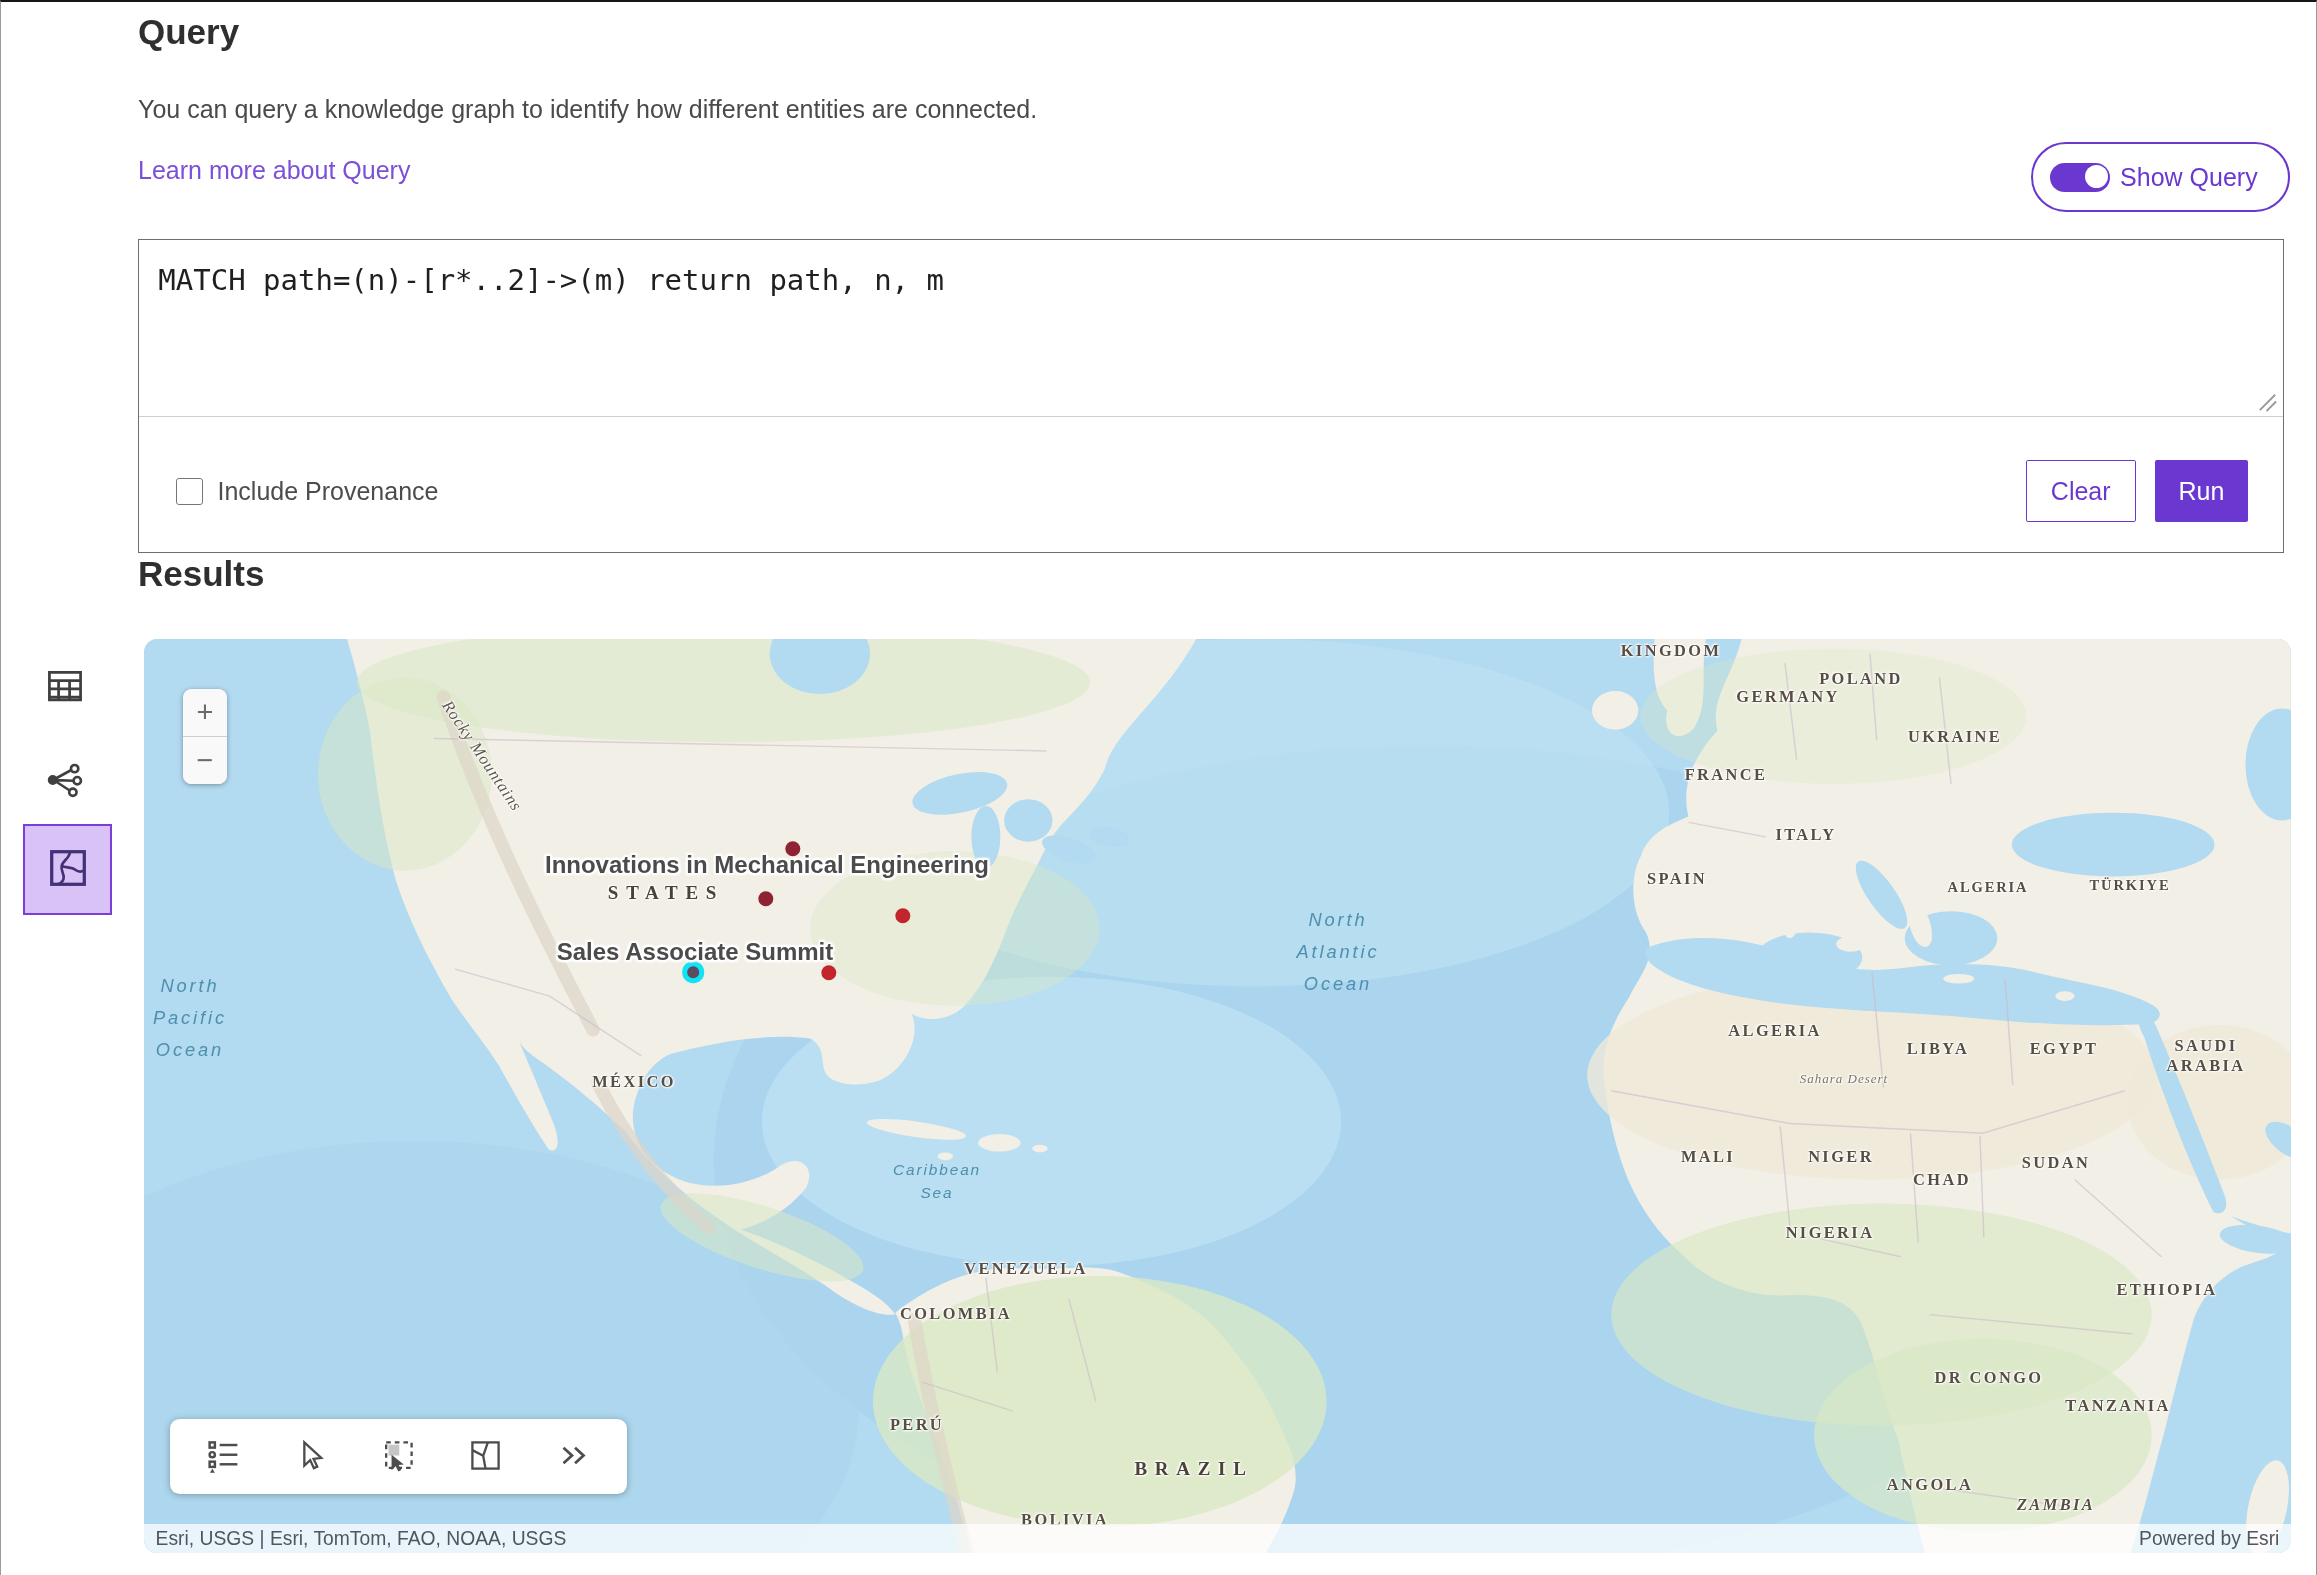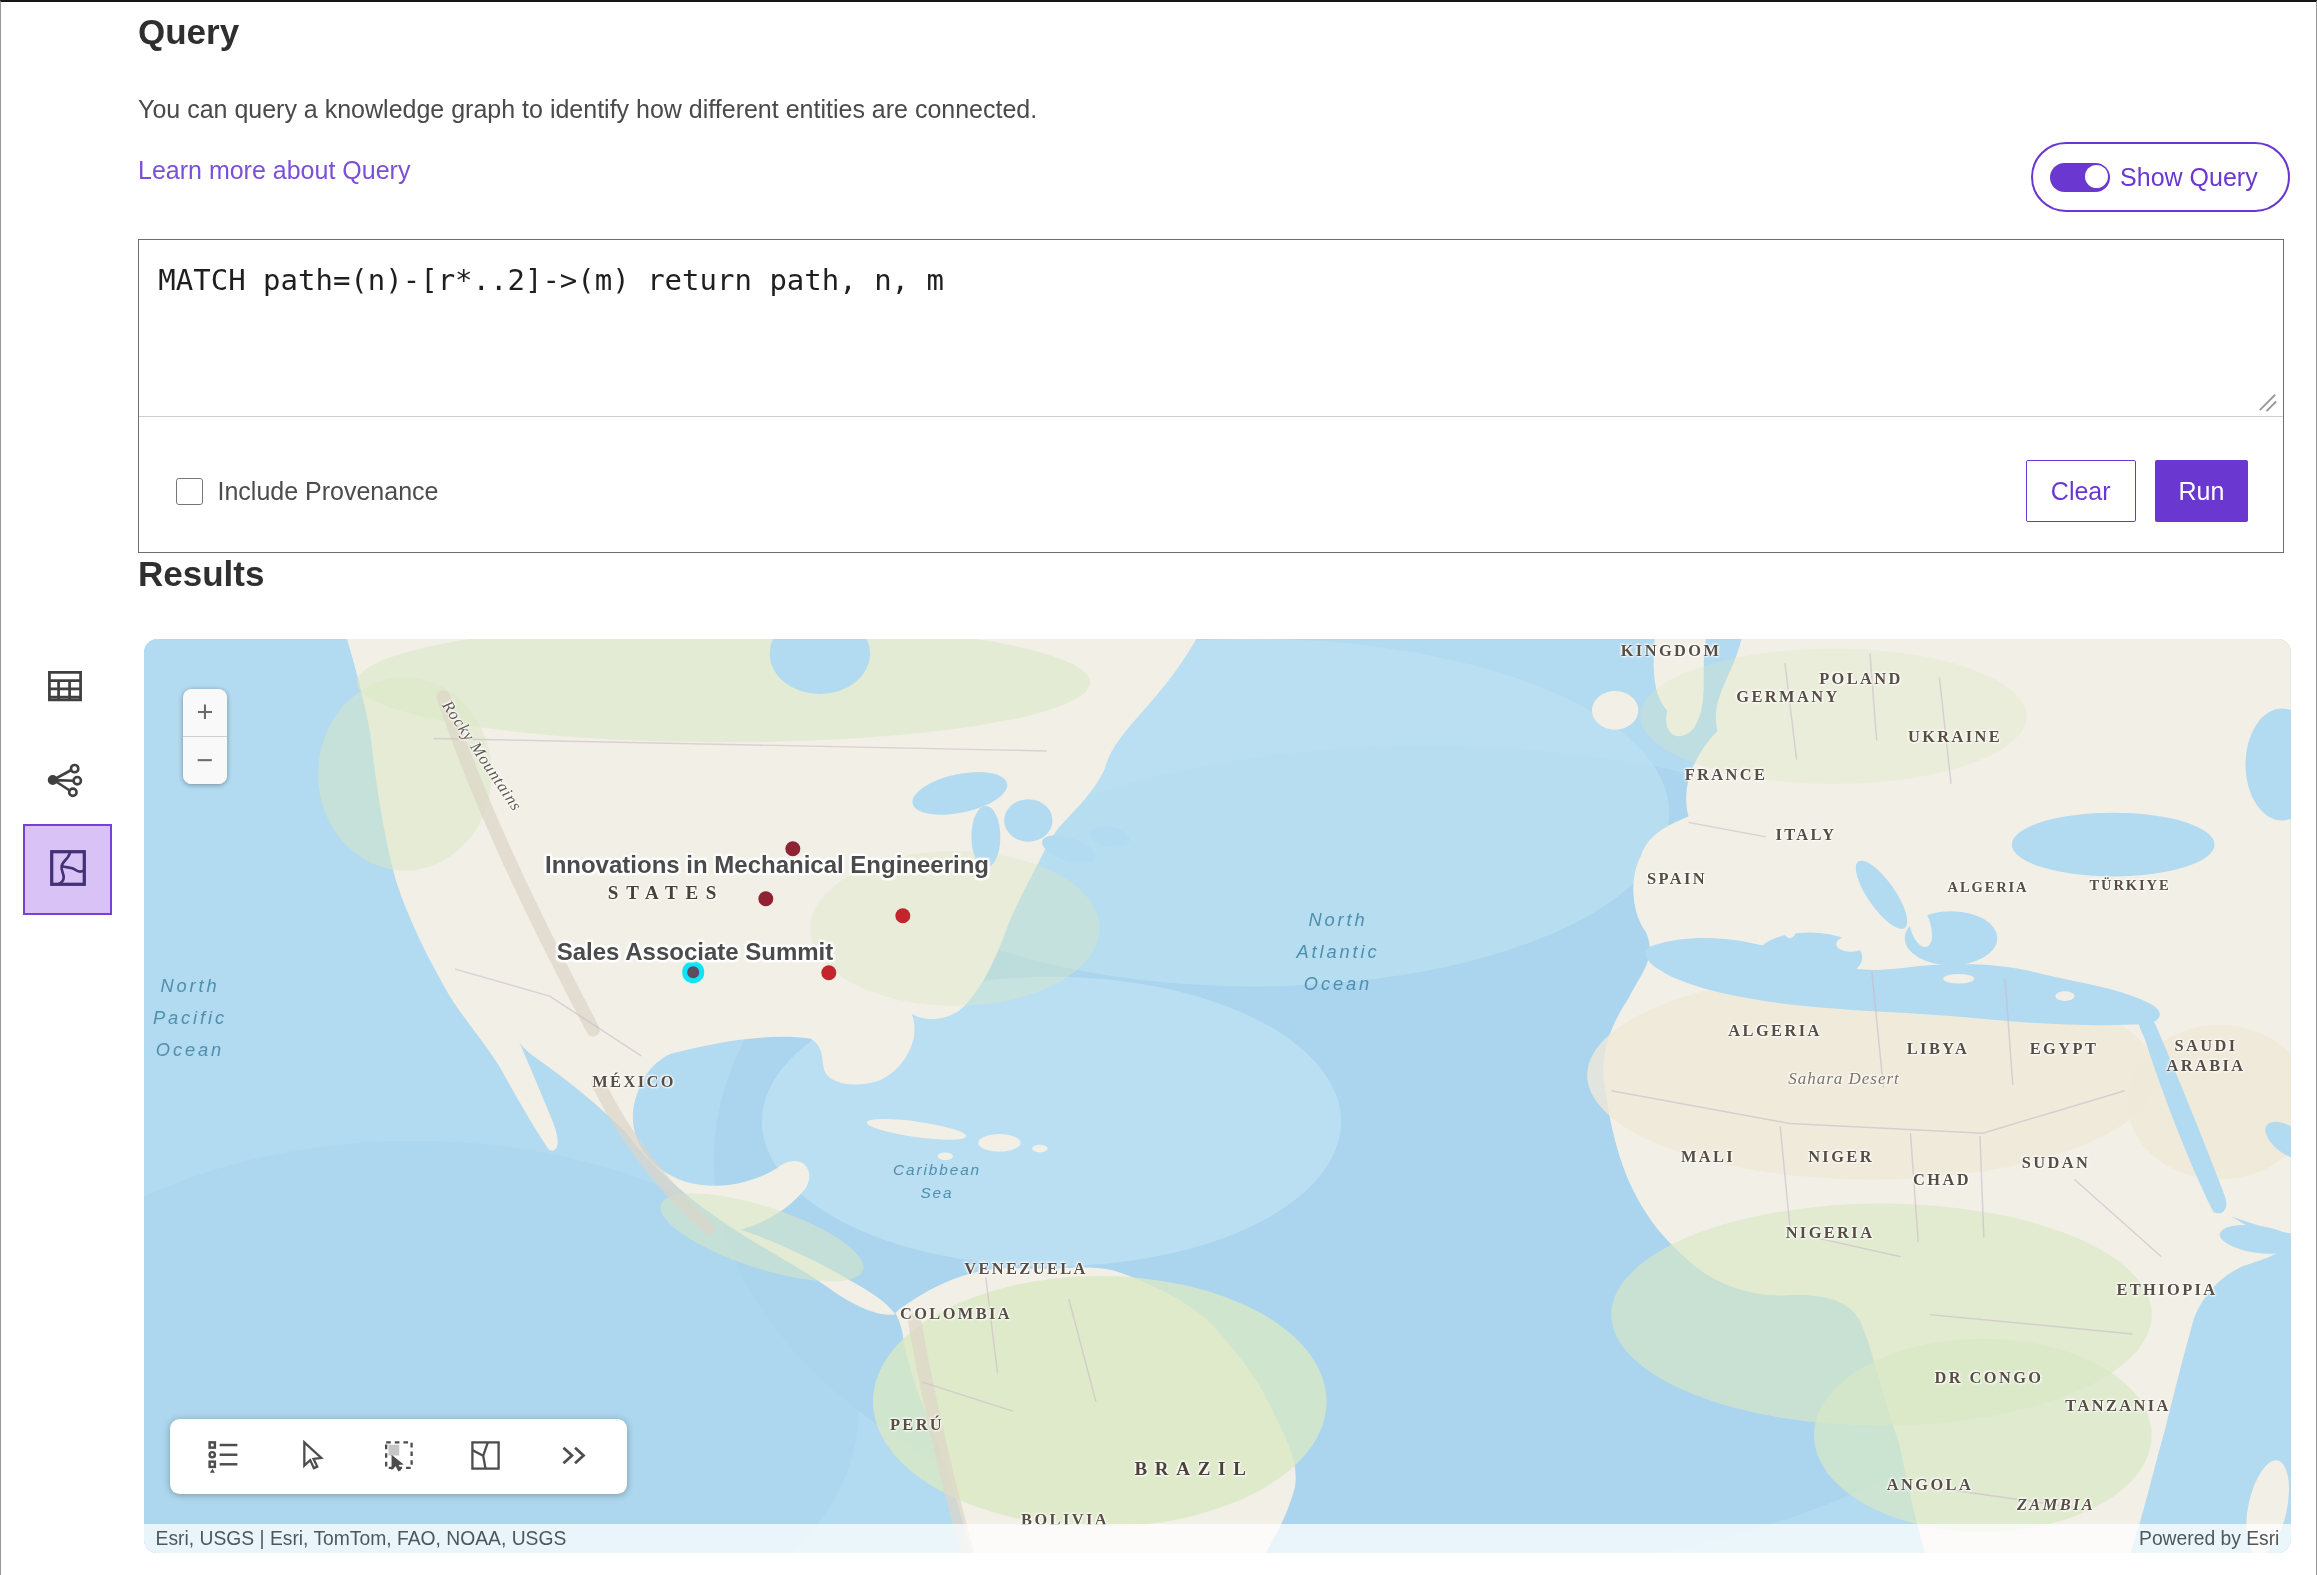--- a/index.html
+++ b/index.html
@@ -42,21 +42,21 @@
 
   
   .map{position:absolute;left:143px;top:637px;width:2147px;height:914px;border-radius:13.5px;overflow:hidden;background:#b2daf0;}
   .map svg.base{position:absolute;left:0;top:0;}
   #map-anno{position:absolute;left:0;top:0;width:100%;height:100%;}
   .maplbl{position:absolute;transform:translate(-50%,-50%);white-space:pre-line;text-align:center;pointer-events:none;
           text-shadow:0 0 1.9px #fff,0 0 3.9px #fff,1px 1px 1.9px #fff,-1px -1px 1.9px #fff;}
   .country{font-family:"Liberation Serif",serif;font-size:16.4px;font-weight:700;letter-spacing:2.4px;color:#574d42;}
   .country-small{font-family:"Liberation Serif",serif;font-size:14.5px;font-weight:700;letter-spacing:1.9px;color:#574d42;}
   .country-big{font-family:"Liberation Serif",serif;font-size:19px;font-weight:700;letter-spacing:7.7px;color:#4a4137;}
-  .region{font-family:"Liberation Serif",serif;font-style:italic;font-size:17px;color:#7c7365;letter-spacing:1px;}
+  .region{font-family:"Liberation Serif",serif;font-style:italic;font-size:13px;color:#7c7365;letter-spacing:1px;}
   .mountain{font-family:"Liberation Serif",serif;font-style:italic;font-size:16.4px;color:#5e564c;letter-spacing:1px;white-space:nowrap;}
   .ocean{font-style:italic;font-size:18.3px;letter-spacing:2.9px;color:#4f8fae;line-height:32px;text-shadow:none;}
   .sea{font-style:italic;font-size:15.4px;letter-spacing:1.9px;color:#4f8fae;line-height:23px;text-shadow:none;}
   .entlbl{position:absolute;transform:translate(-50%,-50%);font-size:24px;font-weight:700;color:#4b4b4b;white-space:nowrap;pointer-events:none;
           text-shadow:-1.9px 0 1.9px #fff,1.9px 0 1.9px #fff,0 -1.9px 1.9px #fff,0 1.9px 1.9px #fff,-1.9px -1.9px 1.9px #fff,1.9px 1.9px 1.9px #fff,-1.9px 1.9px 1.9px #fff,1.9px -1.9px 1.9px #fff;}
   .pt{position:absolute;width:15.4px;height:15.4px;border-radius:50%;transform:translate(-50%,-50%);cursor:pointer;}
   .pt.sel{width:11.6px;height:11.6px;border:5.8px solid #0fe3f6;}
 
   .zoomctl{position:absolute;left:39px;top:50px;width:44px;height:95px;background:#f9f9f9;border-radius:8.7px;
            box-shadow:0 1px 5.8px rgba(0,0,0,.35);display:flex;flex-direction:column;overflow:hidden;}

